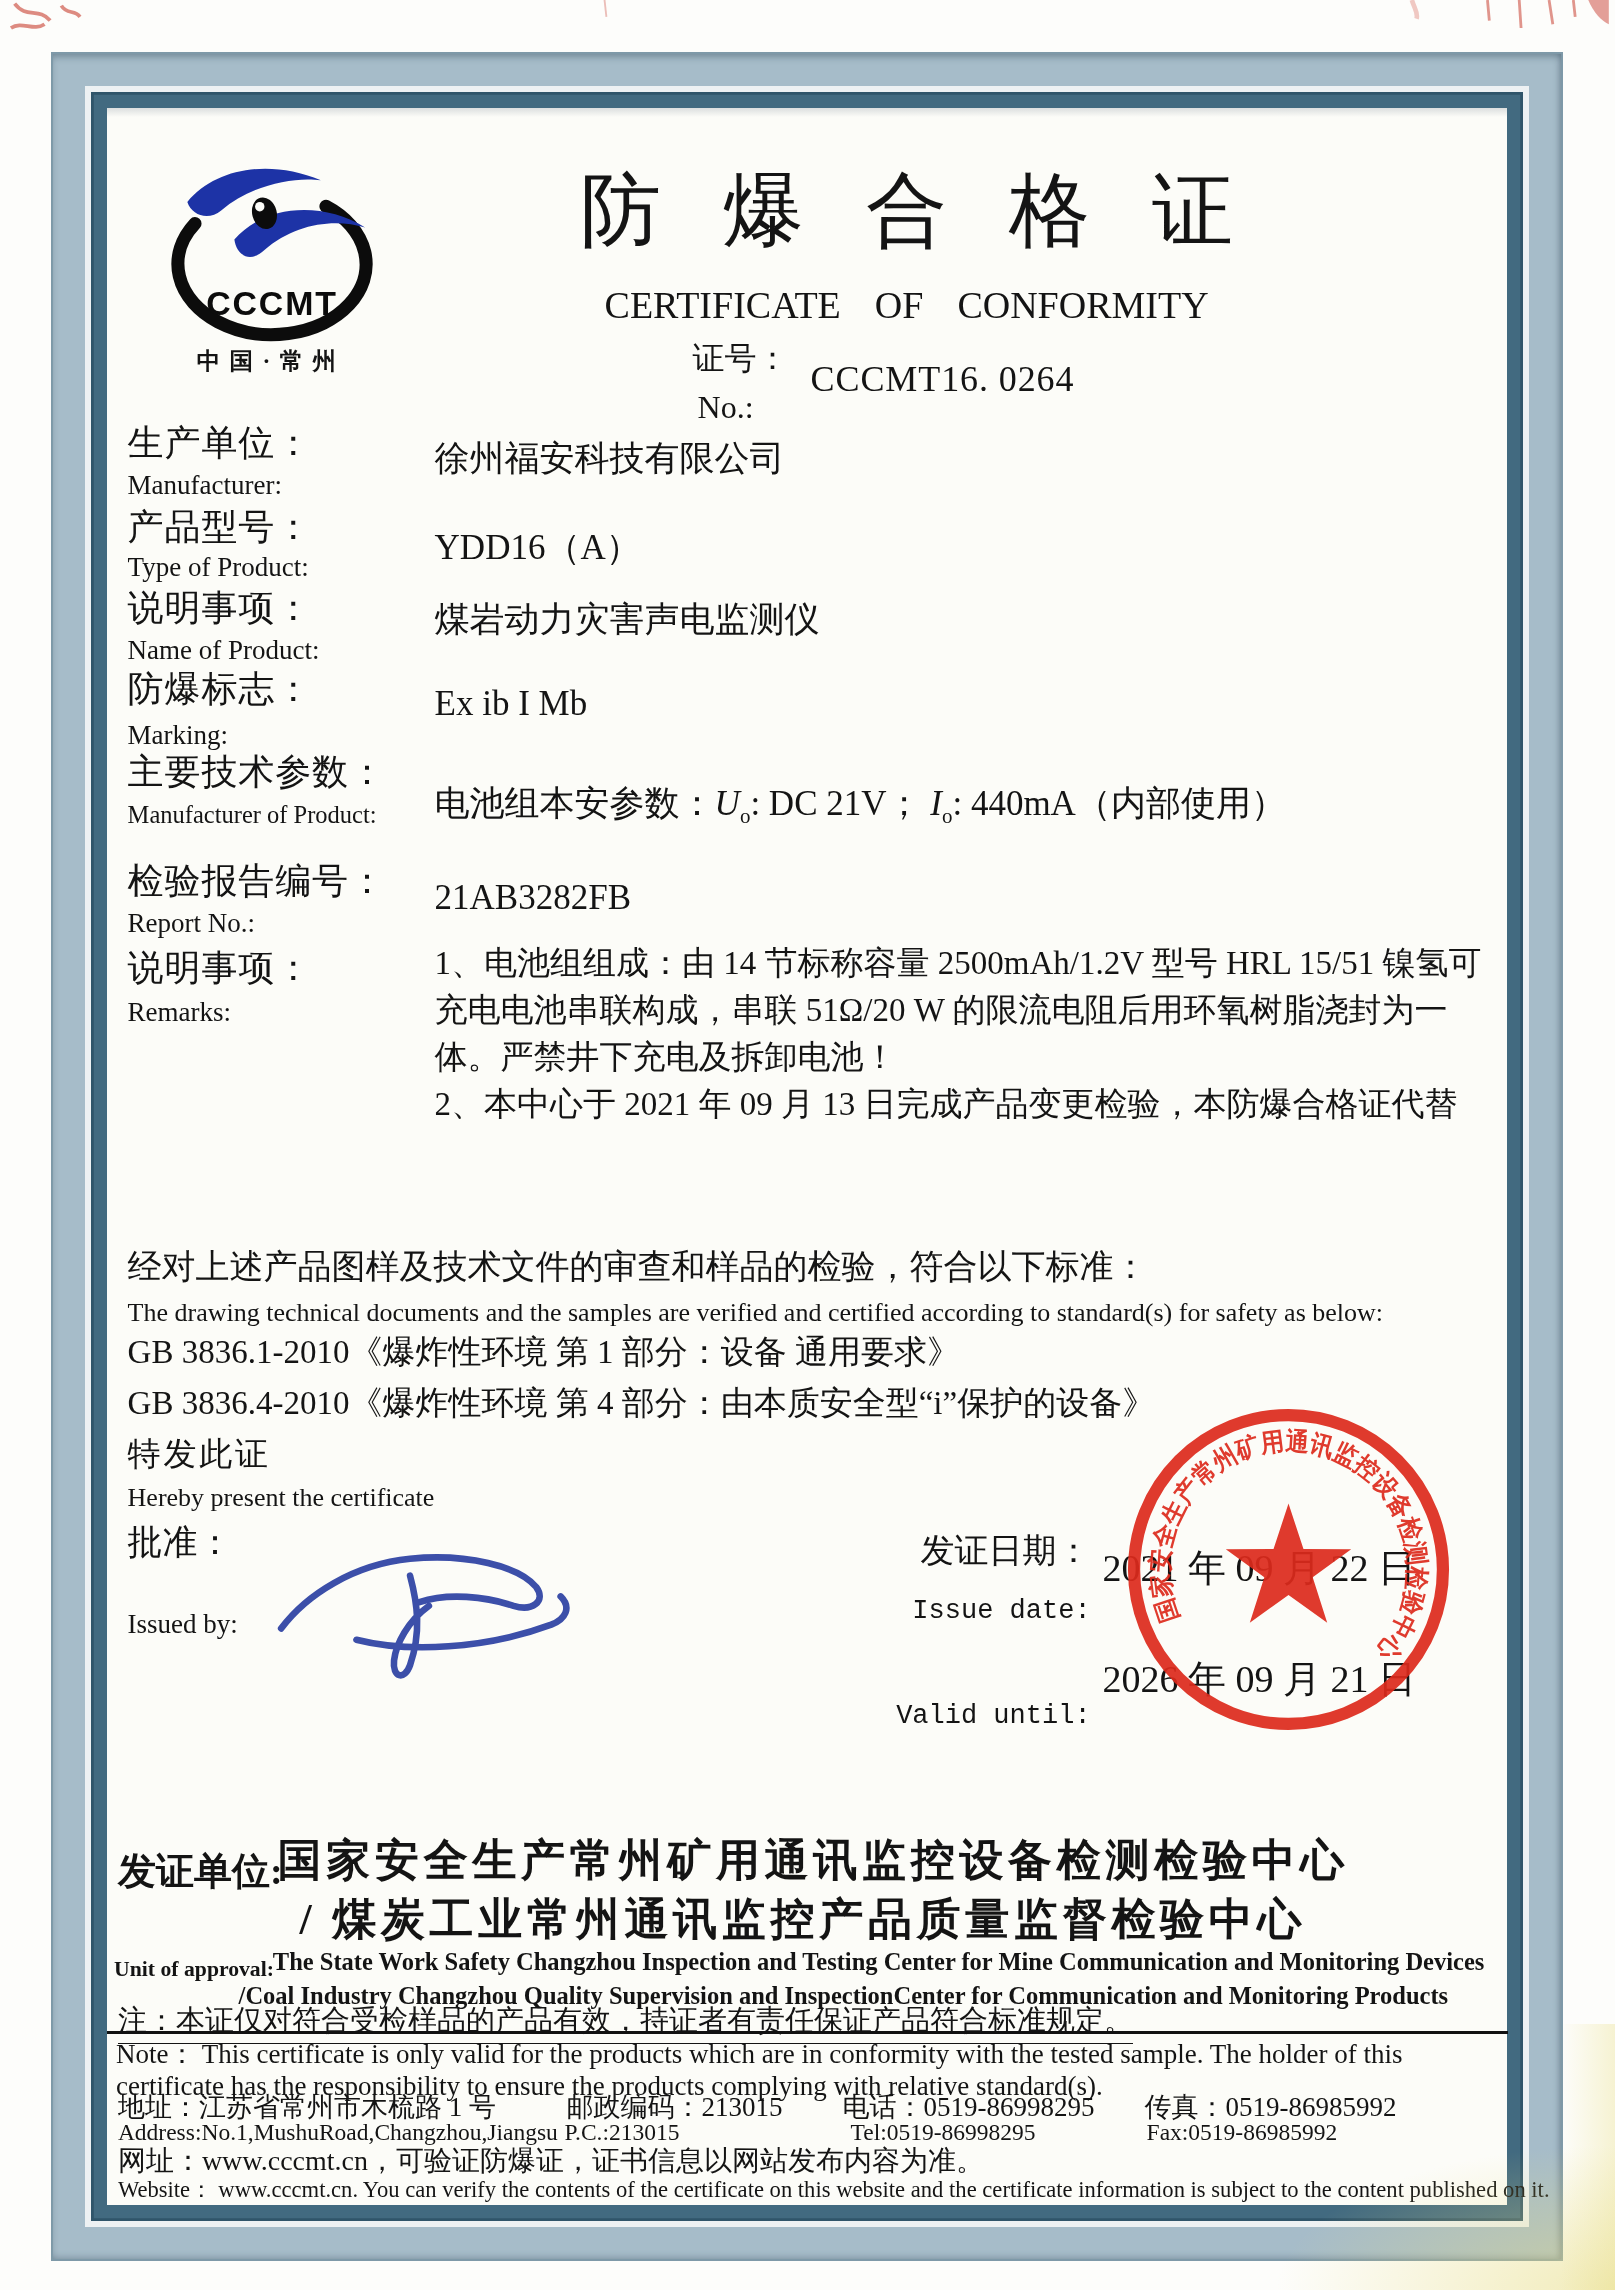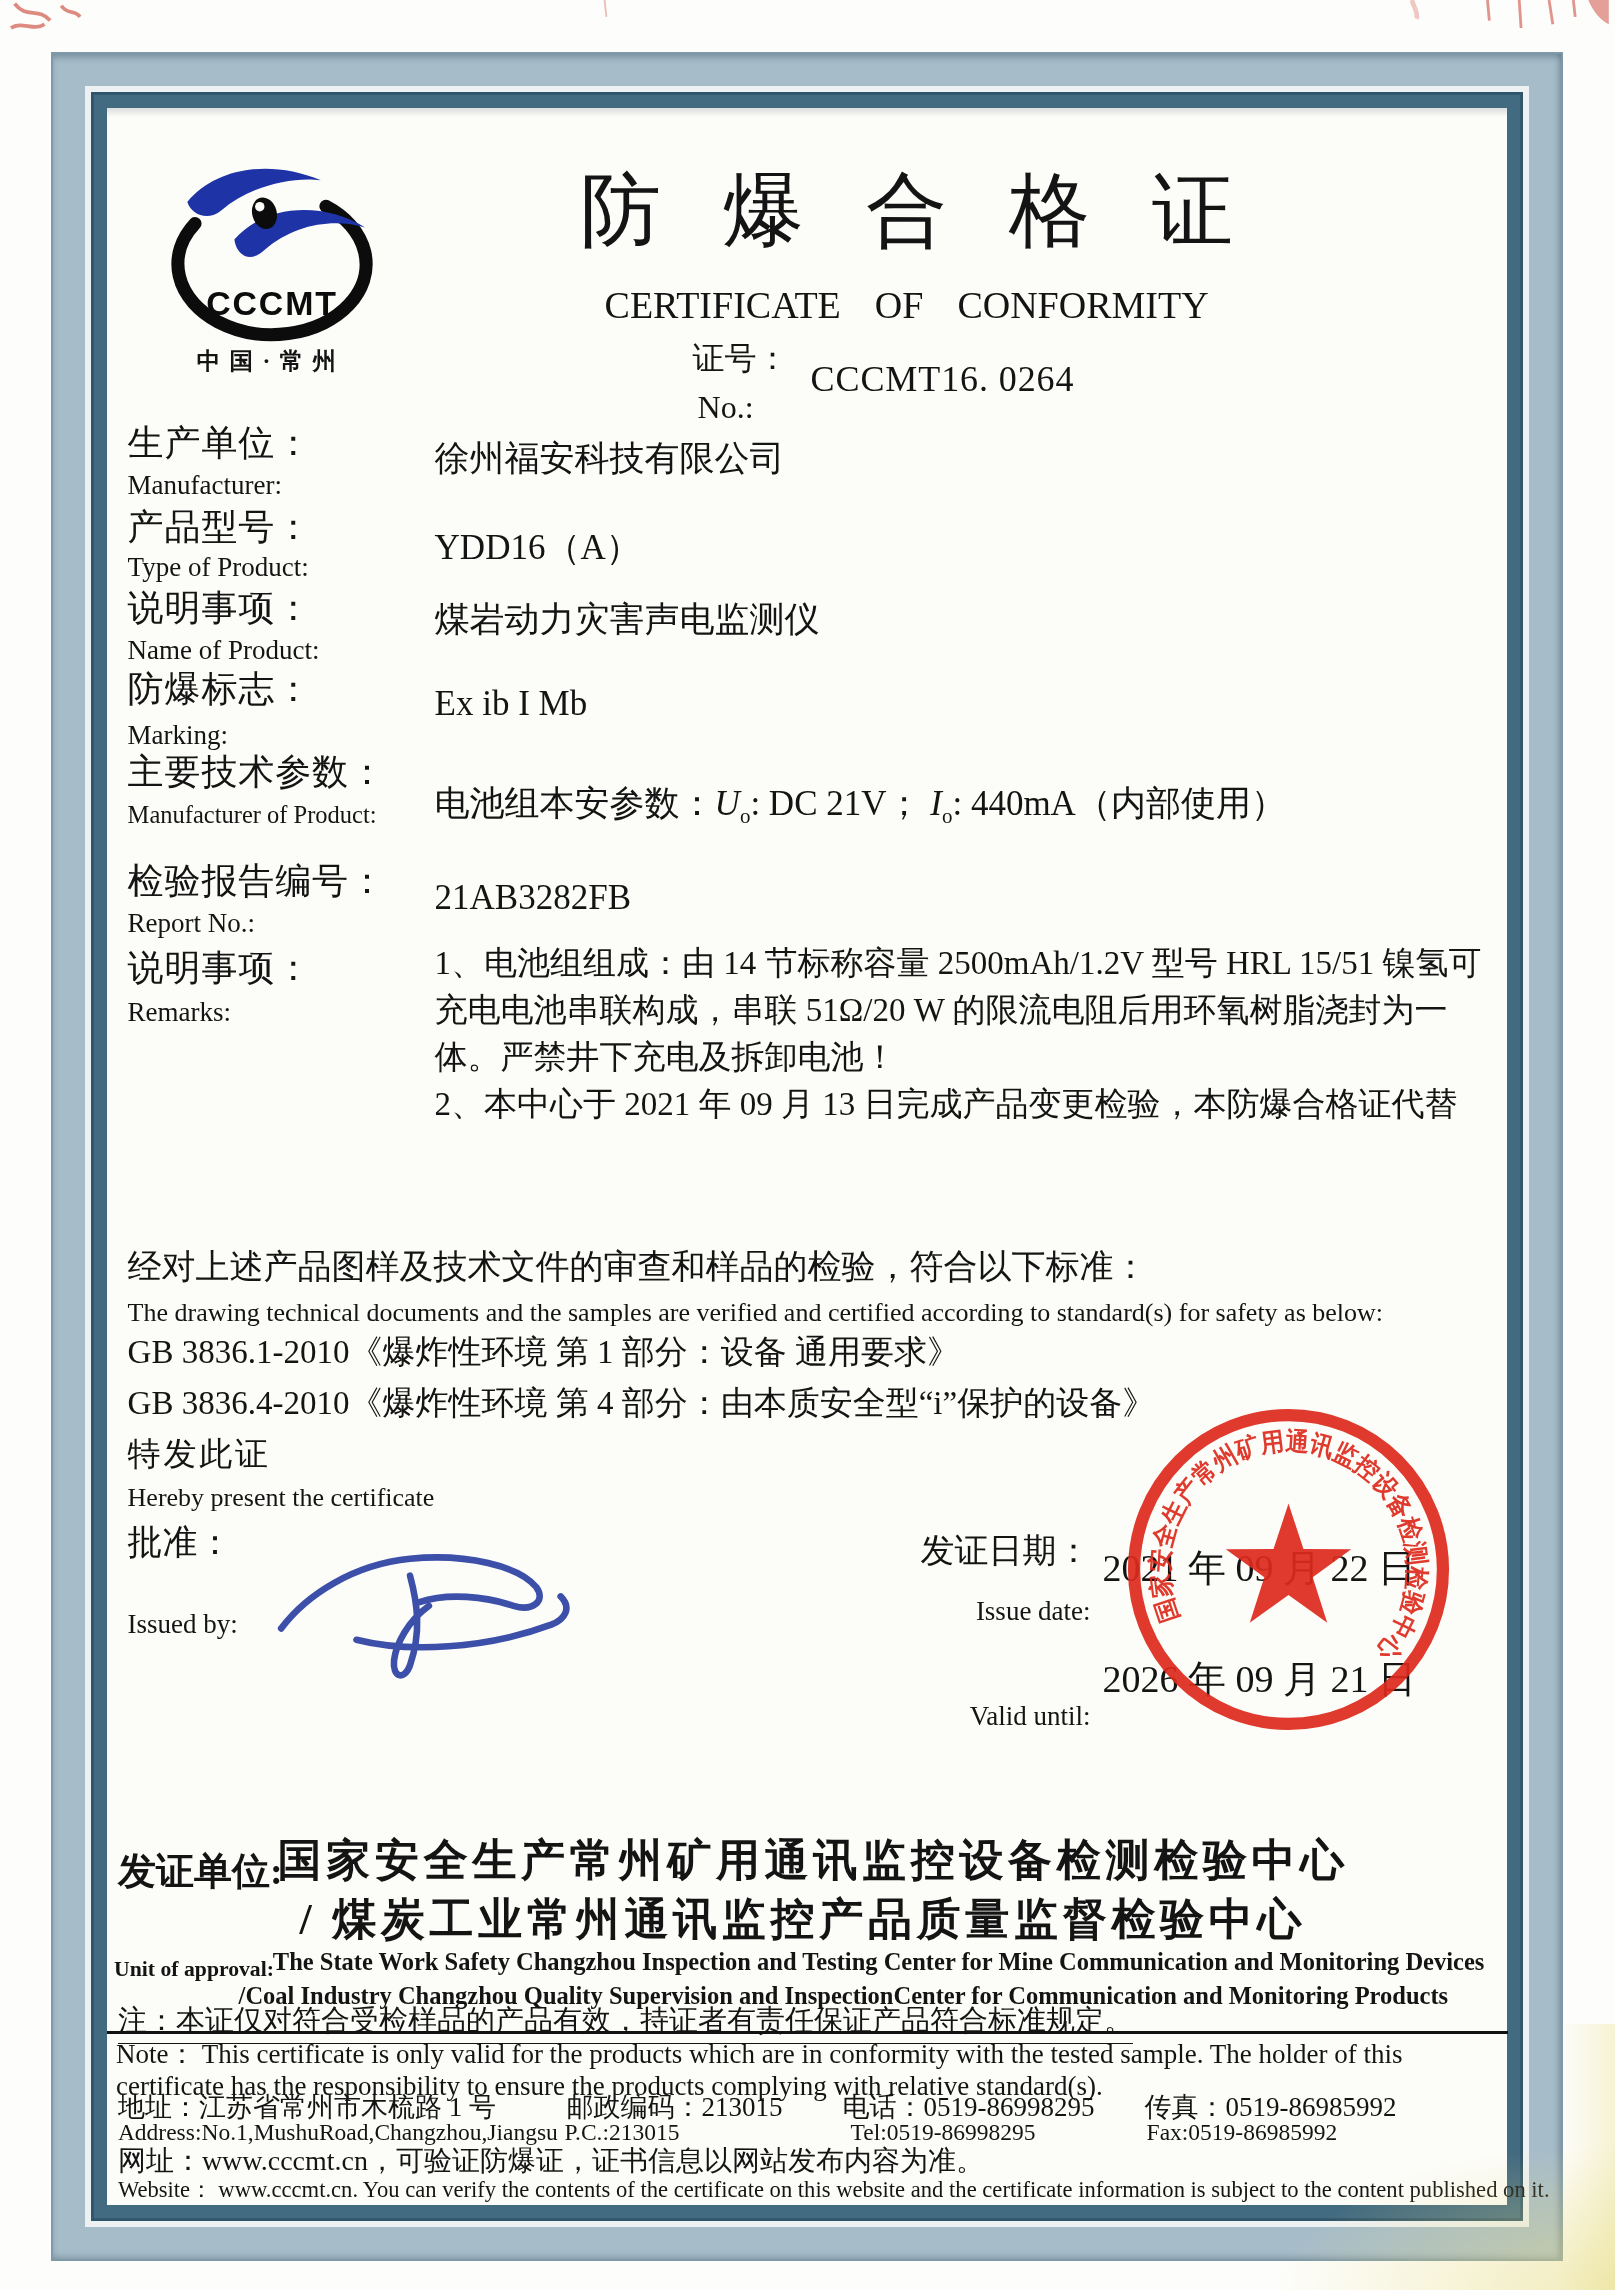--- a/index.html
+++ b/index.html
@@ -42,21 +42,21 @@
   .std-intro-en{left:21px;top:1190px;font-size:26px;}
   .std-1{left:21px;top:1222px;font-size:33px;}
   .std-2{left:21px;top:1273px;font-size:33px;}
   .present-cn{left:21px;top:1324px;font-size:33px;letter-spacing:2.8px;}
   .present-en{left:21px;top:1375px;font-size:26px;}
   .approve-cn{left:21px;top:1411px;font-size:35px;}
   .issued-by{left:21px;top:1501px;font-size:27px;}
   .sig-svg{left:160px;top:1428px;width:320px;height:151px;}
   
   .d-lab-cn{width:325px;text-align:right;font-size:34px;}
-  .d-lab-en{width:325px;text-align:right;font-size:27px;}
+  .d-lab-en{width:325px;text-align:right;font-size:27px;font-family:Liberation Mono, monospace;}
   .issue-cn{left:659px;top:1420px;}
   .issue-en{left:659px;top:1488px;}
   .valid-cn{left:659px;top:1531px;}
   .valid-en{left:659px;top:1593px;}
   .d-val{left:996px;font-size:38px;white-space:nowrap;}
   .issue-val{top:1435px;}
   .valid-val{top:1546px;}
   .stamp-svg{left:1012px;top:1292px;width:339px;height:339px;opacity:.92;}
   
   .issuer-lab{left:11.3px;top:1738px;font-size:38px;font-weight:bold;}

